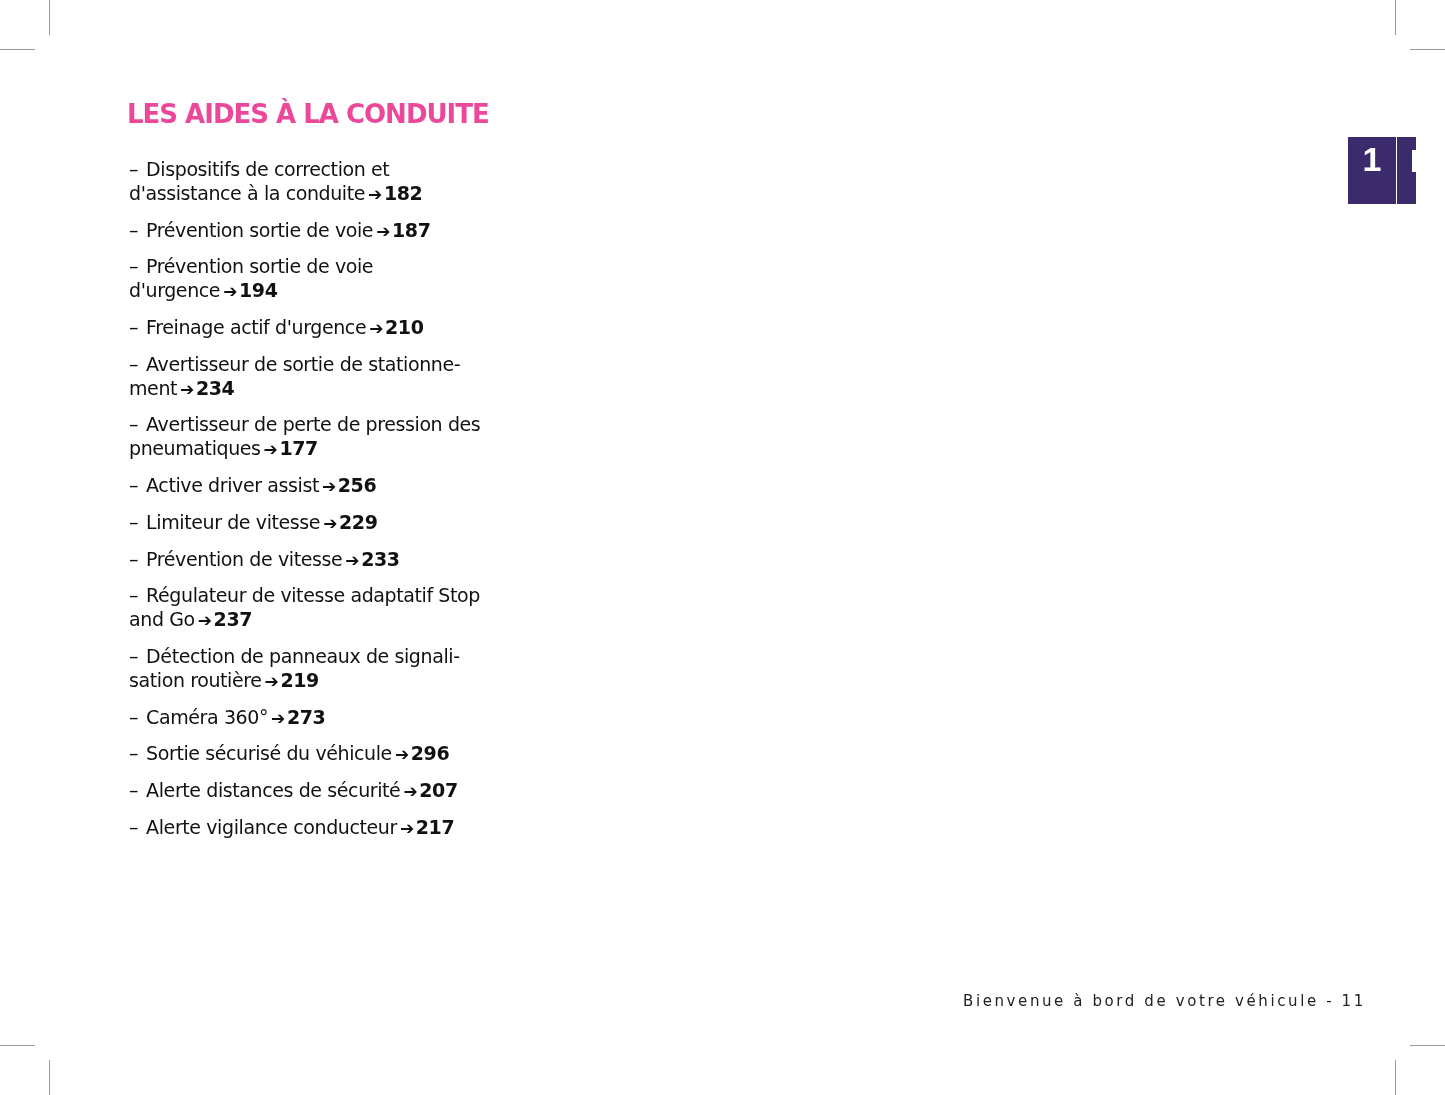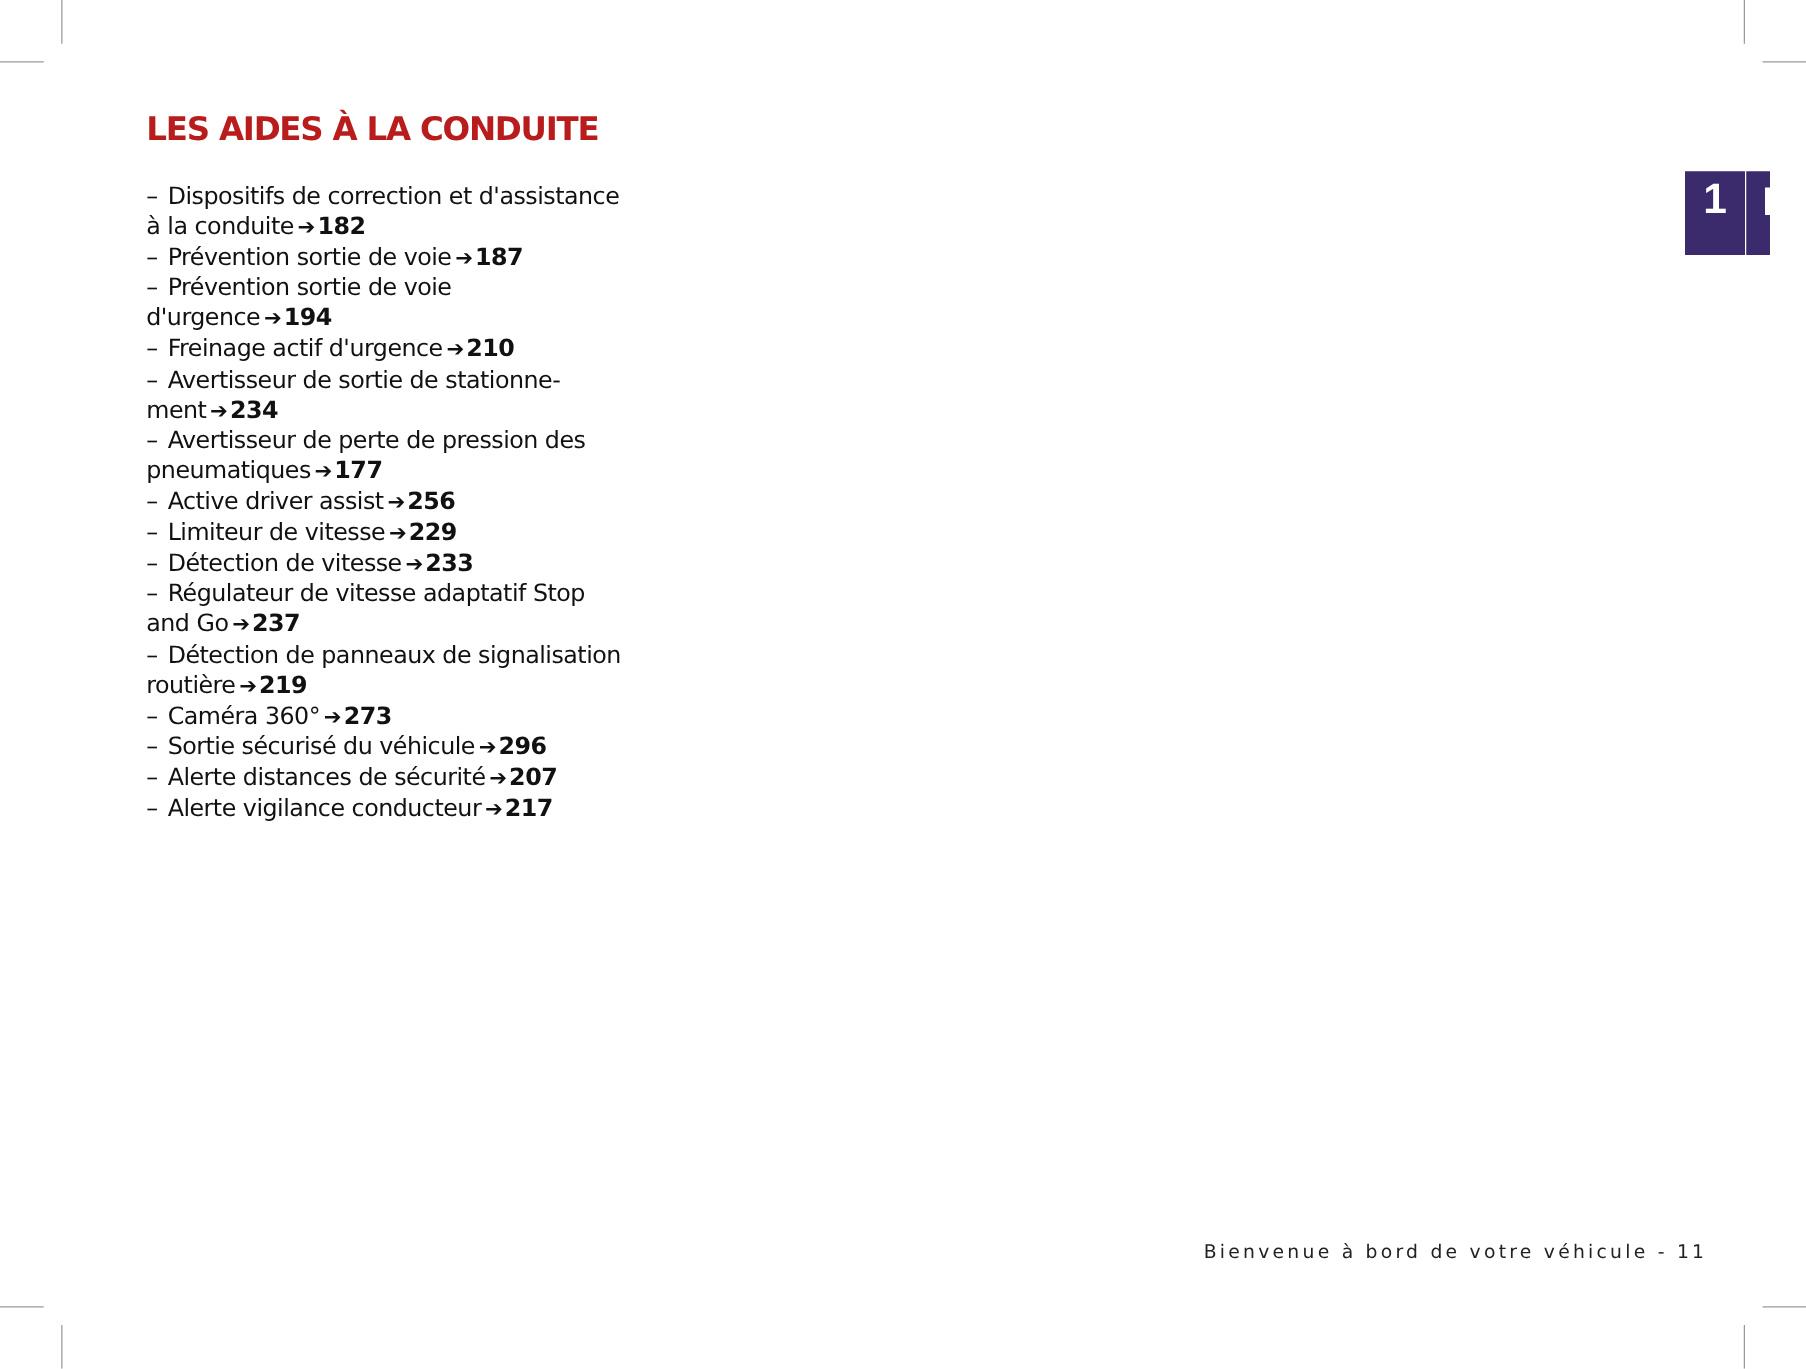--- a/index.html
+++ b/index.html
@@ -1,25 +1,25 @@
 <!DOCTYPE html>
 <html><head>
   <meta charset="utf-8">
   <style>
     html, body { margin:0; padding:0; background:#ffffff; }
     body { width:1445px; height:1095px; position:relative; overflow:hidden;
            font-family:"DejaVu Sans", sans-serif; color:#111; }
     .crop { position:absolute; background:#9a9a9a; }
     .v { width:1px; height:35px; }
     .h { height:1px; width:35px; }
-    .title { position:absolute; left:117px; top:89px; margin:0;
-             font-size:26px; font-weight:bold; letter-spacing:-1px; color:#b91c1c; }
+    .title { position:absolute; left:117px; top:89px; margin:10px;
+             font-size:26px; font-weight:bold; letter-spacing:-1px; color:#ec4899; }
     .list { position:absolute; left:117px; top:146px; width:380px; margin:0; padding:0;
             list-style:none; font-size:19px; line-height:23.8px; letter-spacing:-0.4px; }
-    .list li { margin:0; padding:0; }
+    .list li { margin:12px; padding:0; }
     .dash { margin-right:8px; }
     .arrow { font-weight:bold; margin:0 2px 0 3px; font-size:17px; }
     .page { font-weight:bold; }
     .tab { position:absolute; left:1348px; top:137px; width:48px; height:67px; background:#3b2a6c; }
     .tab2 { position:absolute; left:1397px; top:137px; width:19px; height:67px; background:#3b2a6c; }
     .tab2-notch { position:absolute; left:1412px; top:150px; width:4px; height:22px; background:#fff; }
     .tab-num { position:absolute; left:1348px; top:137px; width:48px; text-align:center;
                color:#fff; font-family:"Liberation Sans", sans-serif; font-weight:bold; font-size:34px; line-height:44px; }
     .footer { position:absolute; left:963px; top:992px; font-size:15px; letter-spacing:2.6px; color:#222; }
   </style>
@@ -39,21 +39,21 @@
 
 <ul class="list">
   <li><span class="dash">–</span><span>Dispositifs de correction et d'assistance à la conduite</span><span class="arrow">➔</span><span class="page">182</span></li>
   <li><span class="dash">–</span><span>Prévention sortie de voie</span><span class="arrow">➔</span><span class="page">187</span></li>
   <li><span class="dash">–</span><span>Prévention sortie de voie d'urgence</span><span class="arrow">➔</span><span class="page">194</span></li>
   <li><span class="dash">–</span><span>Freinage actif d'urgence</span><span class="arrow">➔</span><span class="page">210</span></li>
   <li><span class="dash">–</span><span>Avertisseur de sortie de stationne­ment</span><span class="arrow">➔</span><span class="page">234</span></li>
   <li><span class="dash">–</span><span>Avertisseur de perte de pression des pneumatiques</span><span class="arrow">➔</span><span class="page">177</span></li>
   <li><span class="dash">–</span><span>Active driver assist</span><span class="arrow">➔</span><span class="page">256</span></li>
   <li><span class="dash">–</span><span>Limiteur de vitesse</span><span class="arrow">➔</span><span class="page">229</span></li>
-  <li><span class="dash">–</span><span>Détection de vitesse</span><span class="arrow">➔</span><span class="page">233</span></li>
+  <li><span class="dash">–</span><span>Prévention de vitesse</span><span class="arrow">➔</span><span class="page">233</span></li>
   <li><span class="dash">–</span><span>Régulateur de vitesse adaptatif Stop and Go</span><span class="arrow">➔</span><span class="page">237</span></li>
   <li><span class="dash">–</span><span>Détection de panneaux de signali­sation routière</span><span class="arrow">➔</span><span class="page">219</span></li>
   <li><span class="dash">–</span><span>Caméra 360°</span><span class="arrow">➔</span><span class="page">273</span></li>
   <li><span class="dash">–</span><span>Sortie sécurisé du véhicule</span><span class="arrow">➔</span><span class="page">296</span></li>
   <li><span class="dash">–</span><span>Alerte distances de sécurité</span><span class="arrow">➔</span><span class="page">207</span></li>
   <li><span class="dash">–</span><span>Alerte vigilance conducteur</span><span class="arrow">➔</span><span class="page">217</span></li>
 </ul>
 
 <div class="tab"></div>
 <div class="tab2"></div>

